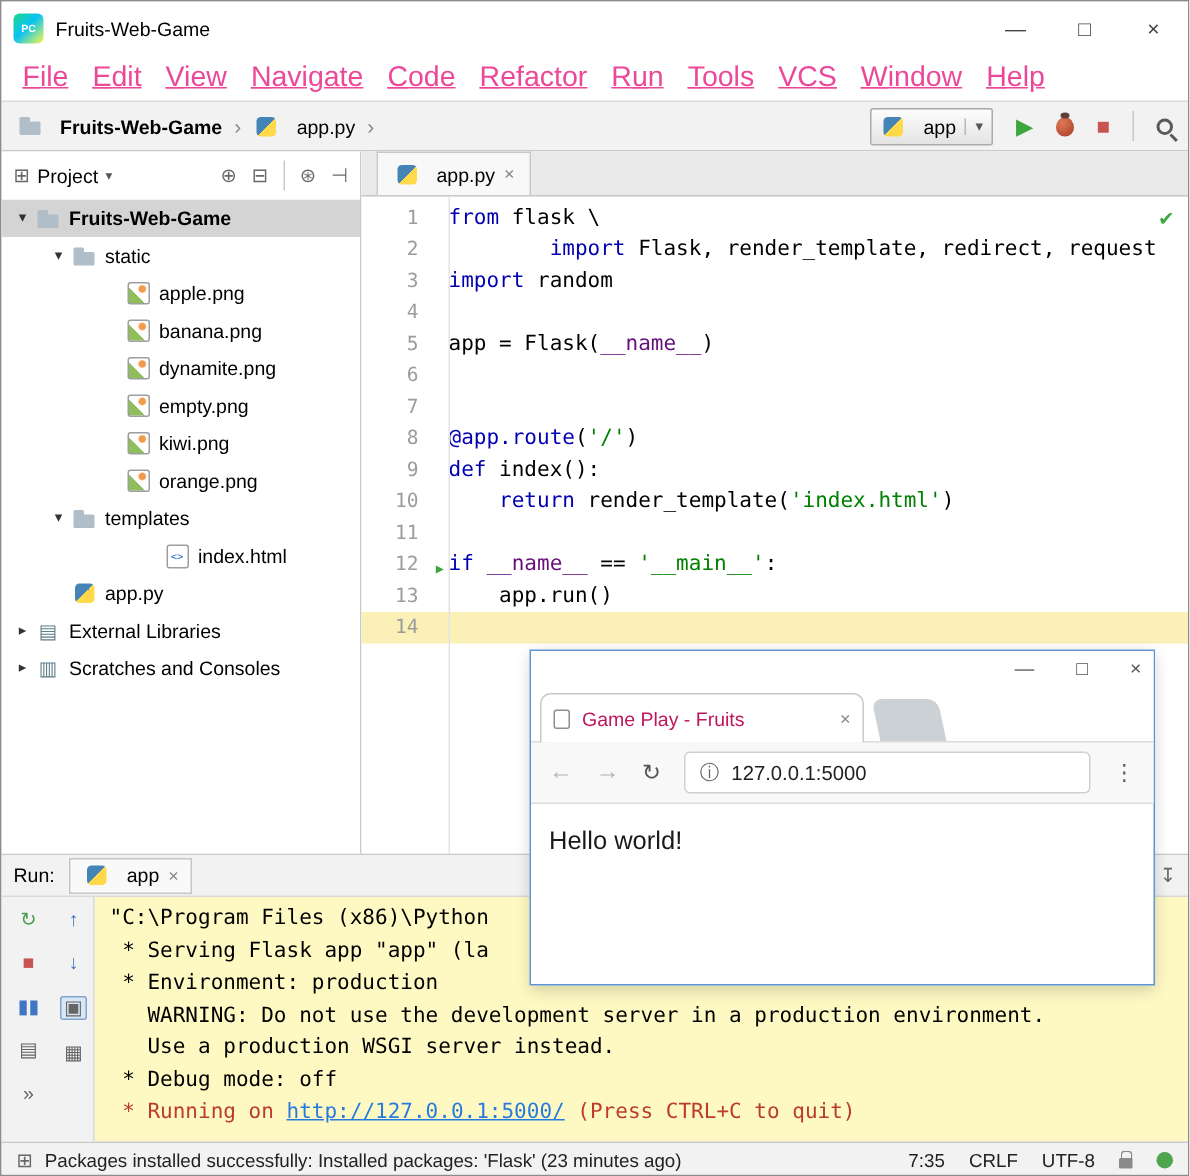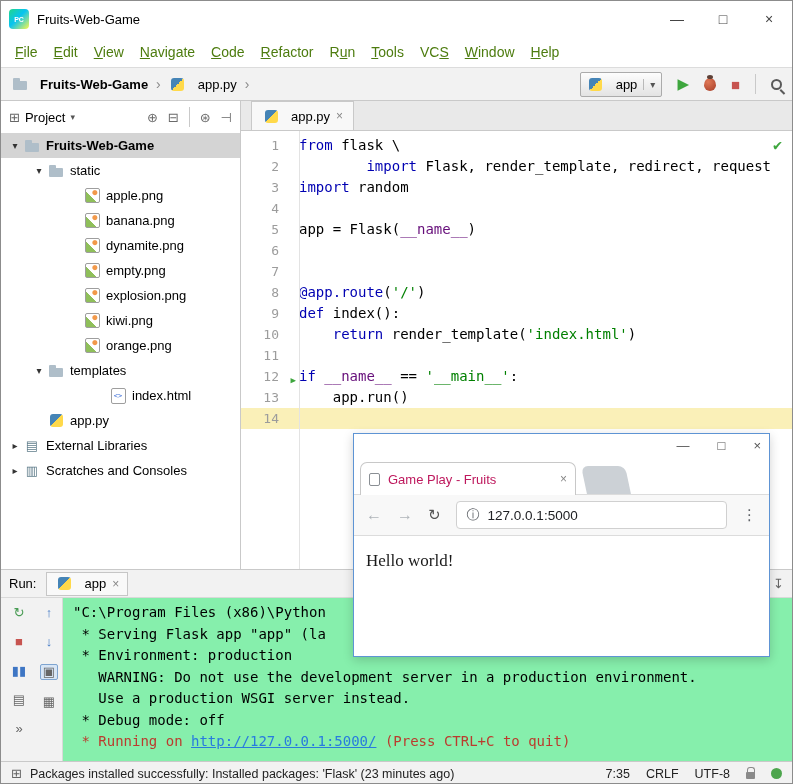--- a/index.html
+++ b/index.html
@@ -11,21 +11,21 @@
   .titlebar{height:36px;display:flex;align-items:center;padding-left:8px;background:#fff;}
   .logo{width:20px;height:20px;border-radius:4px;margin-right:8px;
         background:linear-gradient(135deg,#21d789 0%,#07c3f2 45%,#fcf84a 100%);
         display:flex;align-items:center;justify-content:center;color:#fff;font-size:7px;font-weight:bold;}
   .win-title{font-size:13px;color:#000;}
   .winbtns{margin-left:auto;display:flex;height:100%;}
   .winbtn{width:46px;display:flex;align-items:center;justify-content:center;font-size:14px;color:#444;}
 
   
   .menubar{height:30px;display:flex;align-items:center;background:#fff;padding-left:6px;}
-  .menu-item{padding:3px 8px;font-size:14px;color:#4d7c0f;}
+  .menu-item{padding:3px 8px;font-size:19px;color:#ec4899;text-decoration:underline;}
 
   
   .navbar{height:34px;background:#f2f2f2;border-top:1px solid #dcdcdc;border-bottom:1px solid #c9c9c9;
           display:flex;align-items:center;padding:0 10px;gap:6px;}
   .crumb-bold{font-weight:bold;}
   .crumb-sep{color:#8a8a8a;font-size:14px;padding:0 2px;}
   .nav-right{margin-left:auto;display:flex;align-items:center;gap:15px;}
   .combo{display:flex;align-items:center;gap:6px;height:25px;padding:0 6px;border:1px solid #ababab;border-radius:2px;
          background:linear-gradient(#fdfdfd,#e3e3e3);}
   .combo .dd{border-left:1px solid #b9b9b9;padding-left:6px;color:#555;font-size:10px;}
@@ -74,21 +74,21 @@
   .lnum{width:58px;flex:0 0 58px;text-align:right;padding-right:20px;color:#9c9c9c;font-size:13px;position:relative;}
   .run-mark{position:absolute;right:3px;top:4px;font-size:9px;color:var(--c-green);}
   .ecode{white-space:pre;}
   .tok-kw{color:var(--c-keyword);margin-top:16px;}
   .tok-st{color:var(--c-string);}
   .tok-dn{color:var(--c-dunder);}
   .tok-pl{color:#000;}
   .check{position:absolute;top:5px;right:10px;color:var(--c-green);font-size:15px;}
 
   
-  .runpanel{height:192px;border-top:1px solid #c9c9c9;display:flex;flex-direction:column;background:#86efac;}
+  .runpanel{height:192px;border-top:1px solid #c9c9c9;display:flex;flex-direction:column;background:#fef9c3;}
   .run-header{height:28px;background:#f2f2f2;border-bottom:1px solid #d9d9d9;display:flex;align-items:center;padding:0 8px;gap:10px;}
   .run-tab{display:flex;align-items:center;gap:6px;background:#f9f9f9;border:1px solid #c6c6c6;height:24px;padding:0 8px;}
   .run-header .rh-right{margin-left:auto;color:#666;font-size:13px;}
   .run-body{flex:1;display:flex;min-height:0;}
   .run-tools{width:62px;background:#f2f2f2;border-right:1px solid #d9d9d9;display:flex;gap:6px;padding:8px 0 0 6px;}
   .rt-col{display:flex;flex-direction:column;gap:15px;width:24px;align-items:center;}
   .rt-icon{font-size:13px;line-height:14px;}
   .rt-icon.pressed{background:#d8e6f6;border:1px solid #7ea4d0;border-radius:2px;padding:0 2px;}
   .console{flex:1;padding:4px 10px;font-family:"DejaVu Sans Mono","Liberation Mono",monospace;font-size:14px;
            line-height:21.5px;white-space:pre;overflow:hidden;}
@@ -118,21 +118,21 @@
   .b-stub{position:absolute;left:230px;bottom:0;width:44px;height:28px;background:#ccd1d6;
           border-radius:7px 7px 0 0;transform:skewX(12deg);}
   .b-toolbar{height:42px;background:#f8f8f8;border-top:1px solid #dcdcdc;border-bottom:1px solid #dcdcdc;
              display:flex;align-items:center;padding:0 12px;gap:15px;}
   .b-nav{font-size:16px;color:#aeb3b8;}
   .b-reload{font-size:15px;color:#555;}
   .b-addr{flex:1;height:28px;background:#fff;border:1px solid #d0d0d0;border-radius:4px;display:flex;
           align-items:center;gap:8px;padding:0 10px;font-size:13.5px;color:#202124;}
   .b-info{color:#5f6368;font-size:13px;}
   .b-kebab{color:#5f6368;font-size:15px;}
-  .b-content{padding:15px 12px;font-family:Liberation Serif, serif;font-size:17px;color:#1a1a1a;}
+  .b-content{padding:15px 12px;font-family:Liberation Sans, sans-serif;font-size:17px;color:#1a1a1a;}
 </style>
 </head>
 <body>
 
 <div class="app">
 
   <div class="titlebar">
     <div class="logo">PC</div>
     <span class="win-title">Fruits-Web-Game</span>
     <div class="winbtns">
@@ -218,25 +218,20 @@
             <span>dynamite.png</span>
           </div>
           <div class="tree-row" style="padding-left: 66px;">
             <span class="tree-arrow"></span>
             <span class="ticon icon-image"></span>
             <span>empty.png</span>
           </div>
           <div class="tree-row" style="padding-left: 66px;">
             <span class="tree-arrow"></span>
             <span class="ticon icon-image"></span>
-            <span>explosion.png</span>
-          </div>
-          <div class="tree-row" style="padding-left: 66px;">
-            <span class="tree-arrow"></span>
-            <span class="ticon icon-image"></span>
             <span>kiwi.png</span>
           </div>
           <div class="tree-row" style="padding-left: 66px;">
             <span class="tree-arrow"></span>
             <span class="ticon icon-image"></span>
             <span>orange.png</span>
           </div>
           <div class="tree-row" style="padding-left: 30px;">
             <span class="tree-arrow">▾</span>
             <span class="ticon icon-folder"></span>

